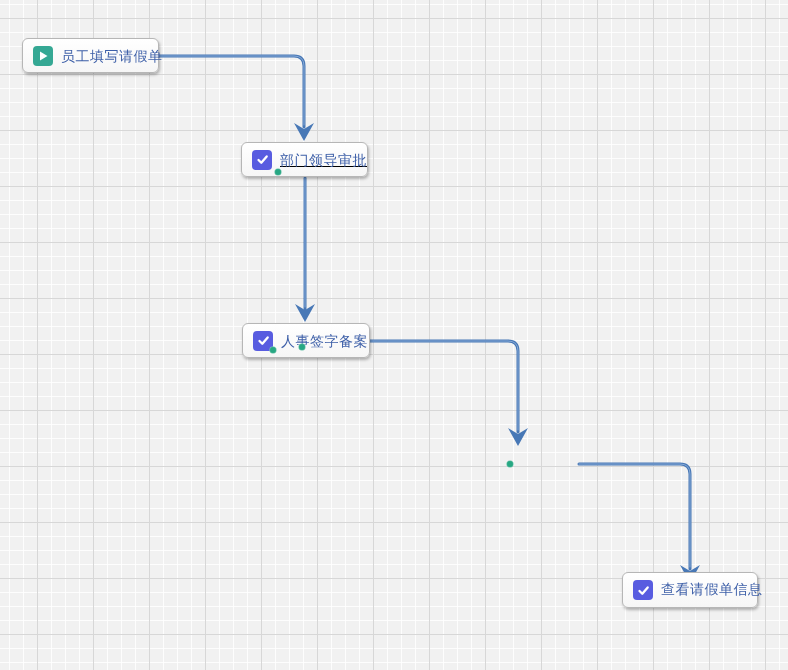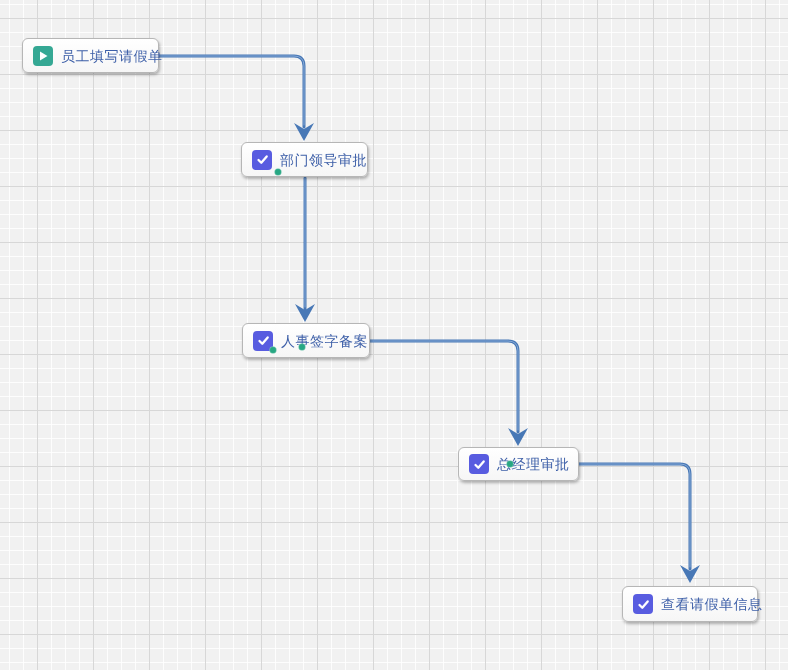--- a/index.html
+++ b/index.html
@@ -88,48 +88,40 @@
 
   <div class="node" style="left:22px;top:38px;width:137px;height:35px;">
     <span class="node-icon start">
       <svg width="12" height="12" viewBox="0 0 12 12">
           <polygon points="3,1.5 10.5,6 3,10.5" fill="#ffffff"></polygon>
         </svg>
     </span>
     <span class="node-label">员工填写请假单</span>
   </div>
 
-  <div class="node" style="left:241px;top:142px;width:127px;height:35px;">
+  <div class="node" style="left:241px;top:142px;width:127px;height:35px;text-decoration:underline;">
     <span class="node-icon task">
       <svg width="13" height="13" viewBox="0 0 13 13">
           <path d="M2.5 7 L5.3 9.8 L10.7 3.4" fill="none" stroke="#ffffff" stroke-width="2.3" stroke-linecap="round" stroke-linejoin="round"></path>
         </svg>
     </span>
     <span class="node-label">部门领导审批</span>
   </div>
 
   <div class="node" style="left:242px;top:323px;width:128px;height:35px;justify-content:space-between;">
     <span class="node-icon task">
       <svg width="13" height="13" viewBox="0 0 13 13">
           <path d="M2.5 7 L5.3 9.8 L10.7 3.4" fill="none" stroke="#ffffff" stroke-width="2.3" stroke-linecap="round" stroke-linejoin="round"></path>
         </svg>
     </span>
     <span class="node-label">人事签字备案</span>
   </div>
 
-  <div class="node" style="left:458px;top:447px;width:121px;height:34px;">
-    <span class="node-icon task">
-      <svg width="13" height="13" viewBox="0 0 13 13">
-          <path d="M2.5 7 L5.3 9.8 L10.7 3.4" fill="none" stroke="#ffffff" stroke-width="2.3" stroke-linecap="round" stroke-linejoin="round"></path>
-        </svg>
-    </span>
-    <span class="node-label">总经理审批</span>
-  </div>
 
-  <div class="node" style="left:622px;top:586px;width:136px;height:36px;">
+  <div class="node" style="left:622px;top:572px;width:136px;height:36px;font-family:Liberation Mono, monospace;">
     <span class="node-icon task">
       <svg width="13" height="13" viewBox="0 0 13 13">
           <path d="M2.5 7 L5.3 9.8 L10.7 3.4" fill="none" stroke="#ffffff" stroke-width="2.3" stroke-linecap="round" stroke-linejoin="round"></path>
         </svg>
     </span>
     <span class="node-label">查看请假单信息</span>
   </div>
 
   <svg id="dot-layer" class="layer">
     <circle class="endpoint" cx="278" cy="172" r="3.5"></circle>

